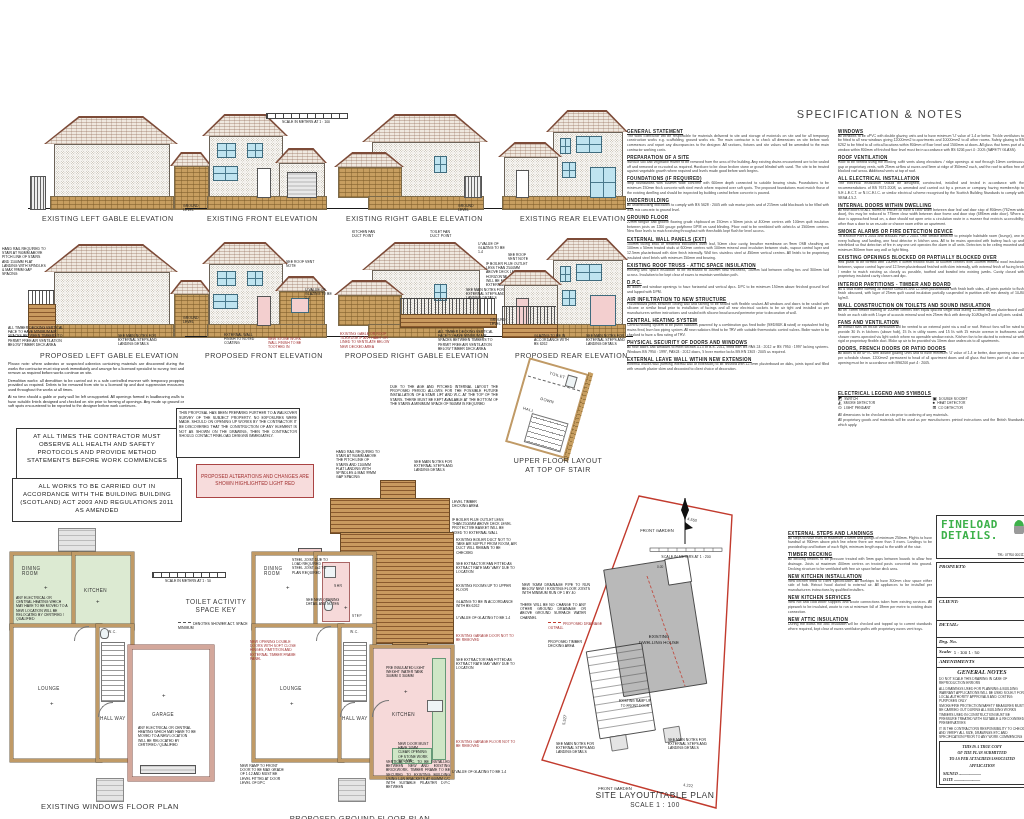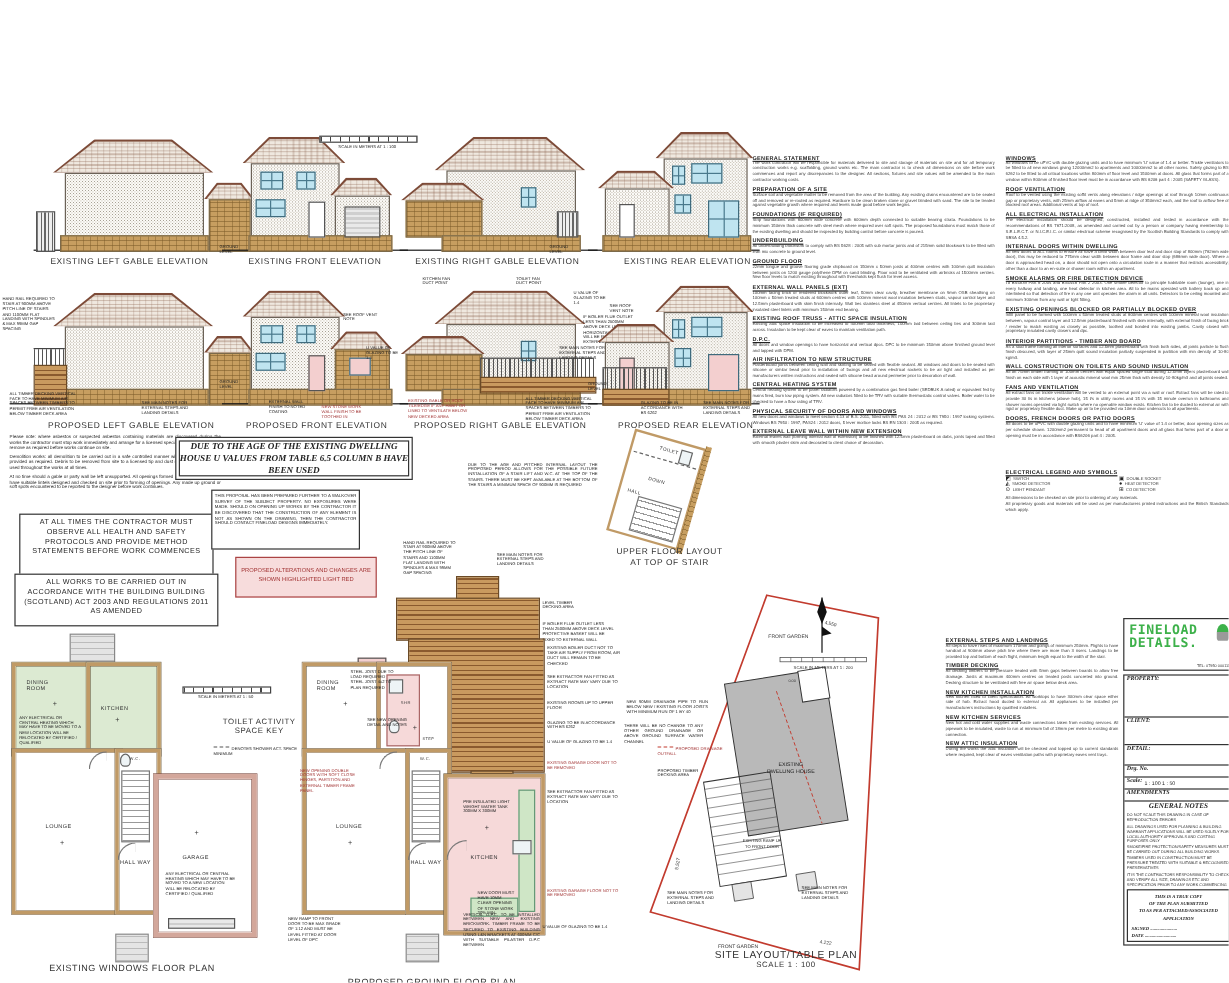--- a/index.html
+++ b/index.html
@@ -238,21 +238,20 @@
   <div class="ann" style="left:490px;top:318px;width:18px">GROUND LEVEL</div>
 
   <div class="ann tj" style="left:8px;top:362px;width:176px;font-size:3.8px">
     <div>Please note: where asbestos or suspected asbestos containing materials are discovered during the works the contractor must stop work immediately and arrange for a licensed specialist to survey, test and remove as required before works continue on site.</div>
     <div style="margin-top:3px">Demolition works: all demolition to be carried out in a safe controlled manner with temporary propping provided as required. Debris to be removed from site to a licensed tip and dust suppression measures used throughout the works at all times.</div>
     <div style="margin-top:3px">At no time should a gable or party wall be left unsupported. All openings formed in loadbearing walls to have suitable lintels designed and checked on site prior to forming of openings. Any made up ground or soft spots encountered to be reported to the designer before work continues.</div>
   </div>
   <div class="nbox ctr" style="left:16px;top:428px;width:154px;height:44px;font-size:6px;line-height:1.35;padding:3px;letter-spacing:.4px">AT ALL TIMES THE CONTRACTOR MUST OBSERVE ALL HEALTH AND SAFETY PROTOCOLS AND PROVIDE METHOD STATEMENTS BEFORE WORK COMMENCES</div>
   <div class="nbox ctr" style="left:12px;top:478px;width:162px;height:36px;font-size:6px;line-height:1.35;padding:3px;letter-spacing:.4px">ALL WORKS TO BE CARRIED OUT IN ACCORDANCE WITH THE BUILDING BUILDING (SCOTLAND) ACT 2003 AND REGULATIONS 2011 AS AMENDED</div>
 
-  <div class="nbox ctr ser" style="left:146px;top:364px;width:192px;height:30px;font-size:7.6px;line-height:1.3;padding:2px;outline:1px solid #333;outline-offset:-4px;display:flex;align-items:center;justify-content:center">DUE TO THE AGE OF THE EXISTING DWELLING HOUSE U VALUES FROM TABLE 6.5 COLUMN B HAVE BEEN USED</div>
   <div class="nbox tj" style="left:176px;top:408px;width:118px;height:44px;font-size:3.6px;line-height:1.3;padding:2px">THIS PROPOSAL HAS BEEN PREPARED FURTHER TO A WALKOVER SURVEY OF THE SUBJECT PROPERTY. NO EXPOSURES WERE MADE. SHOULD ON OPENING UP WORKS BY THE CONTRACTOR IT BE DISCOVERED THAT THE CONSTRUCTION OF ANY ELEMENT IS NOT AS SHOWN ON THE DRAWING, THEN THE CONTRACTOR SHOULD CONTACT FINELOAD DESIGNS IMMEDIATELY.</div>
   <div class="nbox ctr" style="left:196px;top:464px;width:112px;height:28px;font-size:4.8px;line-height:1.4;padding:2px;background:#f7dcdc;border-color:#a44;color:#a33636;display:flex;align-items:center">PROPOSED ALTERATIONS AND CHANGES ARE SHOWN HIGHLIGHTED LIGHT RED</div>
 
   <div class="deck" style="left:380px;top:480px;width:34px;height:18px"></div>
   <div class="deck" style="left:330px;top:498px;width:118px;height:34px"></div>
   <div class="ann" style="left:336px;top:450px;width:44px">HAND RAIL REQUIRED TO STAIR AT 900MM ABOVE THE PITCH LINE OF STAIRS AND 1100MM FLAT LANDING WITH SPINDLES &amp; MAX 99MM GAP SPACING</div>
   <div class="ann" style="left:414px;top:460px;width:40px">SEE MAIN NOTES FOR EXTERNAL STEPS AND LANDING DETAILS</div>
   <div class="ann" style="left:452px;top:500px;width:30px">LEVEL TIMBER DECKING AREA</div>
   <div class="ann" style="left:452px;top:518px;width:60px">IF BOILER FLUE OUTLET LESS THAN 2500MM ABOVE DECK LEVEL PROTECTIVE BASKET WILL BE FIXED TO EXTERNAL WALL</div>
 
@@ -385,20 +384,21 @@
   </svg>
   <div class="ann tj" style="left:522px;top:583px;width:68px">NEW 90MM DRAINAGE PIPE TO RUN BELOW NEW / EXISTING FLOOR JOISTS WITH MINIMUM RUN OF 1 BY 40</div>
   <div class="ann tj" style="left:520px;top:603px;width:66px">THERE WILL BE NO CHANGE TO ANY OTHER GROUND DRAINAGE OR ABOVE GROUND SURFACE WATER CHANNEL</div>
   <div class="ann annr" style="left:548px;top:622px;width:58px"><span class="dash"></span><span>PROPOSED DRAINAGE OUTFALL</span></div>
   <div class="ann" style="left:548px;top:640px;width:38px">PROPOSED TIMBER DECKING AREA</div>
   <div class="ann" style="left:556px;top:742px;width:44px">SEE MAIN NOTES FOR EXTERNAL STEPS AND LANDING DETAILS</div>
   <div class="ann" style="left:668px;top:738px;width:44px">SEE MAIN NOTES FOR EXTERNAL STEPS AND LANDING DETAILS</div>
   <div class="lbl ctr" style="left:555px;top:790px;width:200px;font-size:8.5px">SITE LAYOUT/TABLE PLAN</div>
   <div class="lbl ctr" style="left:555px;top:801px;width:200px;font-size:6.5px">SCALE 1 : 100</div>
 
+  <div class="spect" style="left:740px;top:108px;width:280px">SPECIFICATION &amp; NOTES</div>
   <div class="speccol" style="left:627px;top:126px;width:202px;height:350px">
 
   <div>
       <div class="spech">GENERAL STATEMENT</div>
       <div class="specb">The work contractor will be responsible for materials delivered to site and storage of materials on site and for all temporary construction works e.g. scaffolding, ground works etc. The main contractor is to check all dimensions on site before work commences and report any discrepancies to the designer. All sections, fixtures and site values will be amended to the main contractor working costs.</div>
     </div>
       <div>
       <div class="spech">PREPARATION OF A SITE</div>
       <div class="specb">Surface soil and vegetable matter to be removed from the area of the building. Any existing drains encountered are to be sealed off and removed or re-routed as required. Hardcore to be clean broken stone or gravel blinded with sand. The site to be treated against vegetable growth where required and levels made good before work begins.</div>
     </div>

